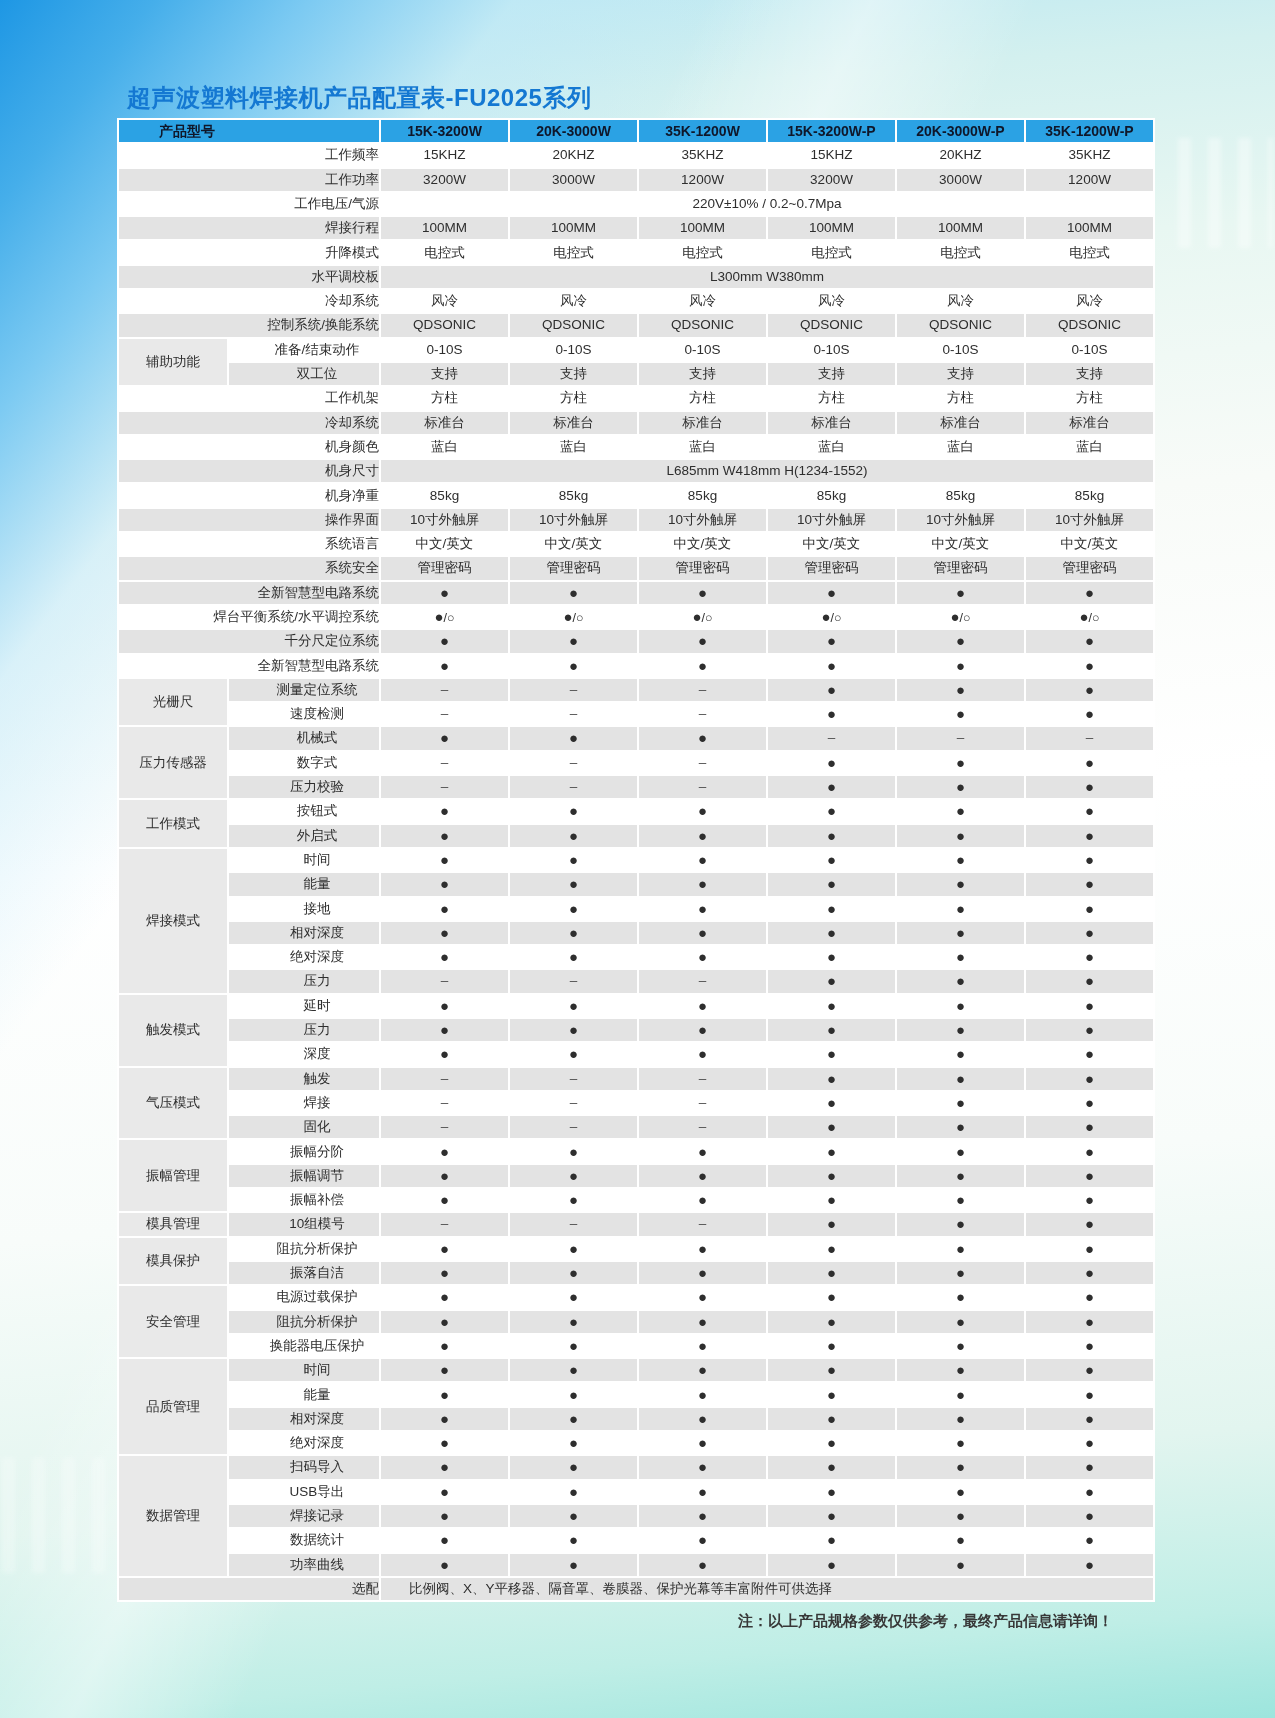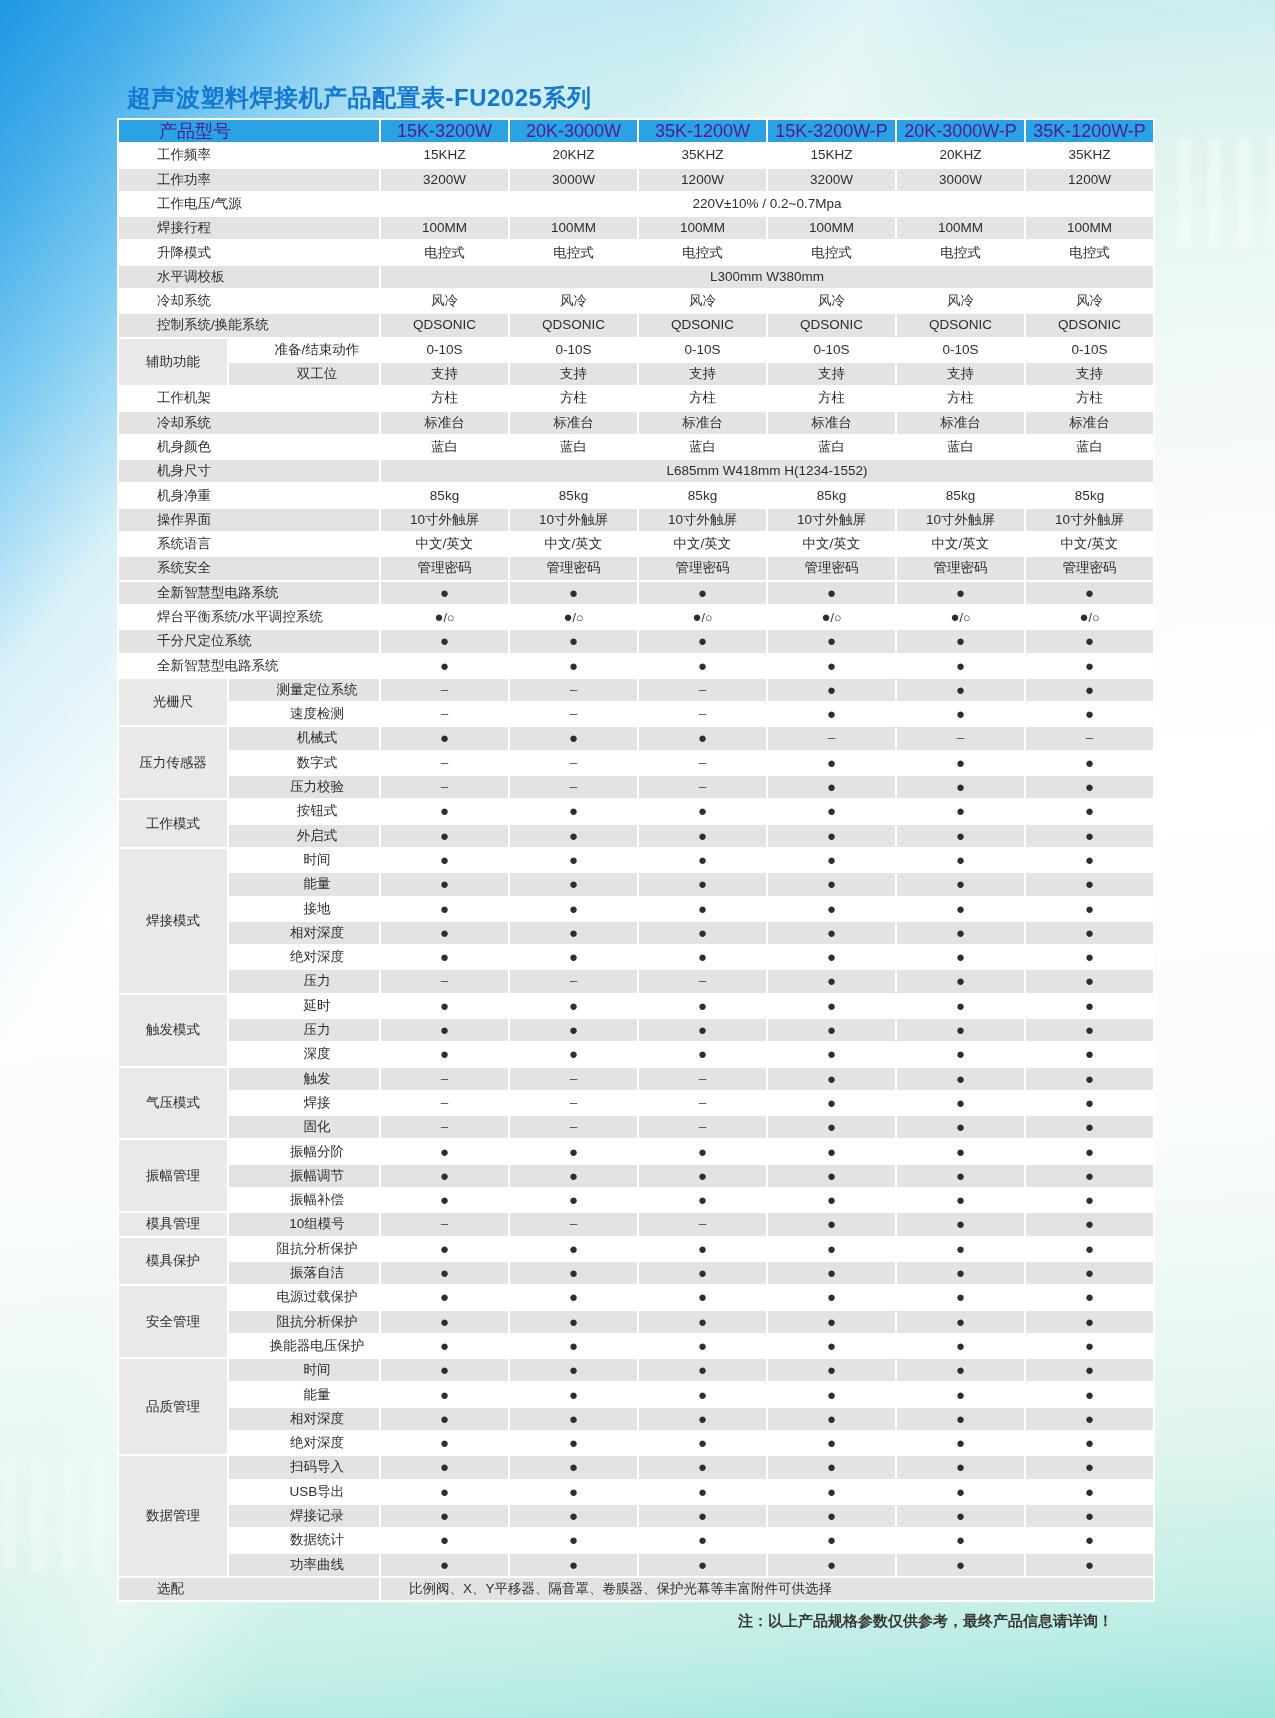--- a/index.html
+++ b/index.html
@@ -6,23 +6,23 @@
   .page{position:relative;width:1275px;height:1718px;overflow:hidden;
     font-family:"Liberation Sans","DejaVu Sans",sans-serif;
     background:
       linear-gradient(115deg, rgba(255,255,255,0) 34%, rgba(255,255,255,.45) 42%, rgba(255,255,255,0) 50%),
       linear-gradient(127deg, #1e97e4 0%, #45aeea 6%, #7ccaf2 12%, rgba(190,232,248,.55) 20%, rgba(255,255,255,0) 31%),
       linear-gradient(175deg, #b9e7f2 0%, #d3f0ef 8%, #e8f7f2 18%, #f8fbf8 32%, #ffffff 48%, #f8fcfa 68%, #e2f5ef 84%, #bfeee6 94%, #9ce5dd 100%);
   }
   .title{position:absolute;left:127px;top:82px;font-size:24px;font-weight:bold;color:var(--title-color,#1478d2);letter-spacing:.5px;white-space:nowrap}
   table.spec{position:absolute;left:117px;top:118px;border-collapse:separate;border-spacing:2px;background:#fff;table-layout:fixed}
   td,th{height:22.3px;padding:0;font-size:13.5px;color:#2e2e2e;line-height:1.05;white-space:nowrap;overflow:hidden}
-  th{background:var(--accent,#2ba2e4);color:#4c1d95;font-weight:400;font-size:18px;text-align:center}
+  th{background:var(--accent,#2ba2e4);color:#0f172a;font-weight:700;font-size:14px;text-align:center}
   th.th-label{text-align:left;padding-left:40px}
-  td.lab{text-align:left;padding-left:38px}
+  td.lab{text-align:right;padding-left:38px}
   td.sub{text-align:center;padding-left:26px}
   td.gcell{background:#e9e9e9;text-align:center;color:#2e2e2e}
   td.val{text-align:center}
   td.merged{text-align:center}
   td.merged.left{text-align:left;padding-left:28px}
   td.w{background:#ffffff}
   td.g{background:#e3e3e3}
   .dot{font-size:15px;line-height:1}
   .dashv{color:#4a4a4a;font-size:13.5px}
   .slash,.circ{font-size:12.5px;color:#2e2e2e}

